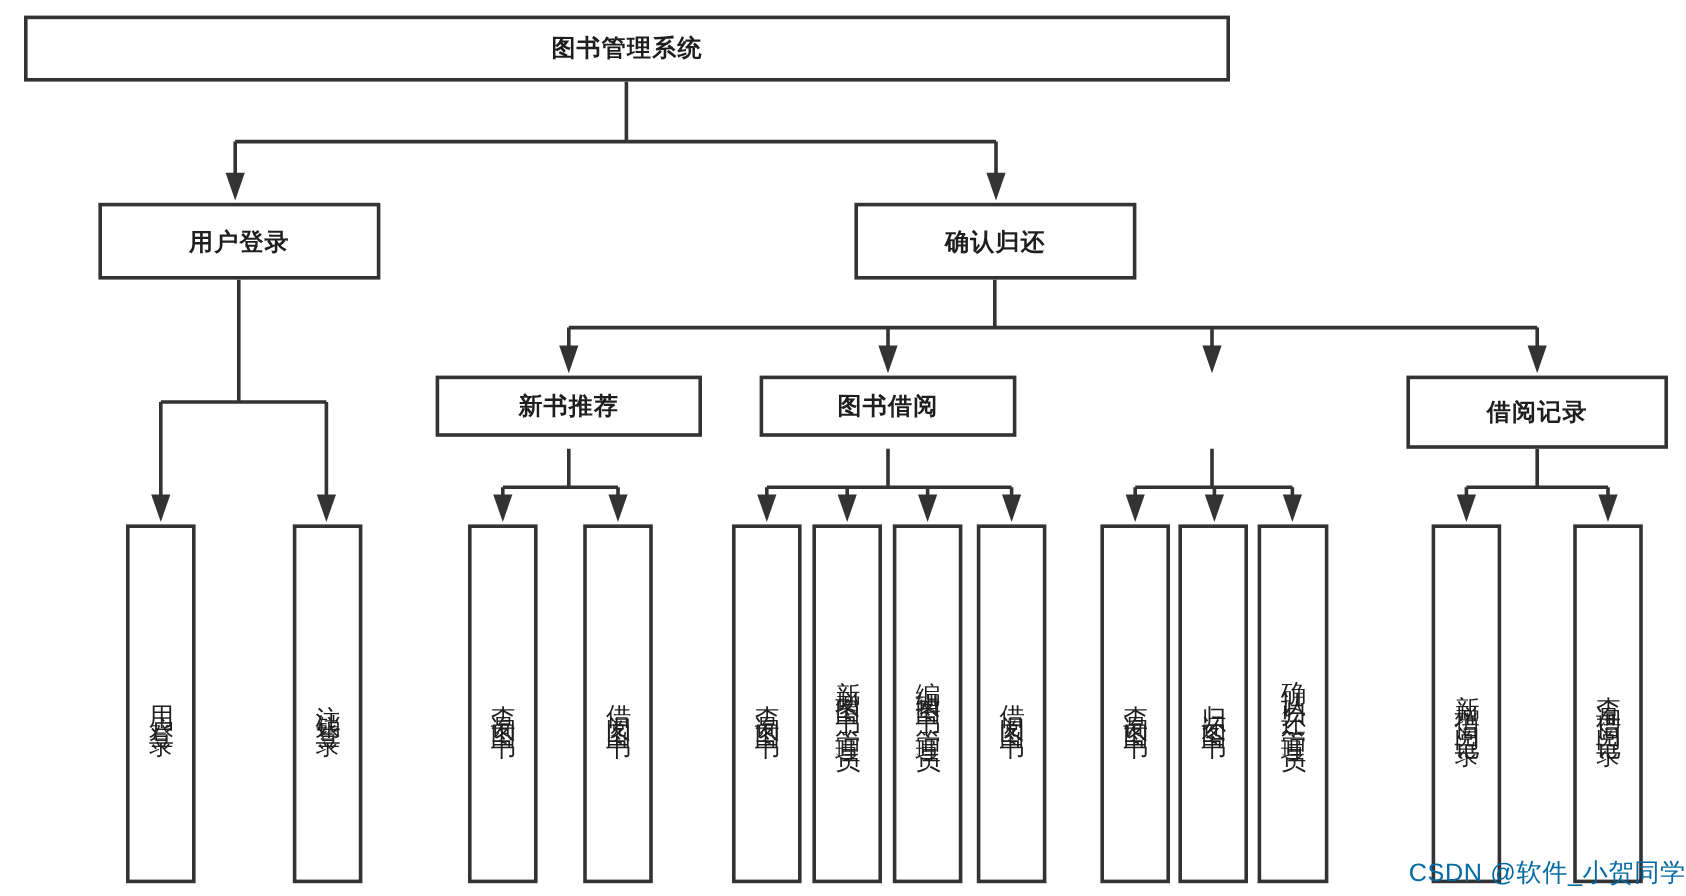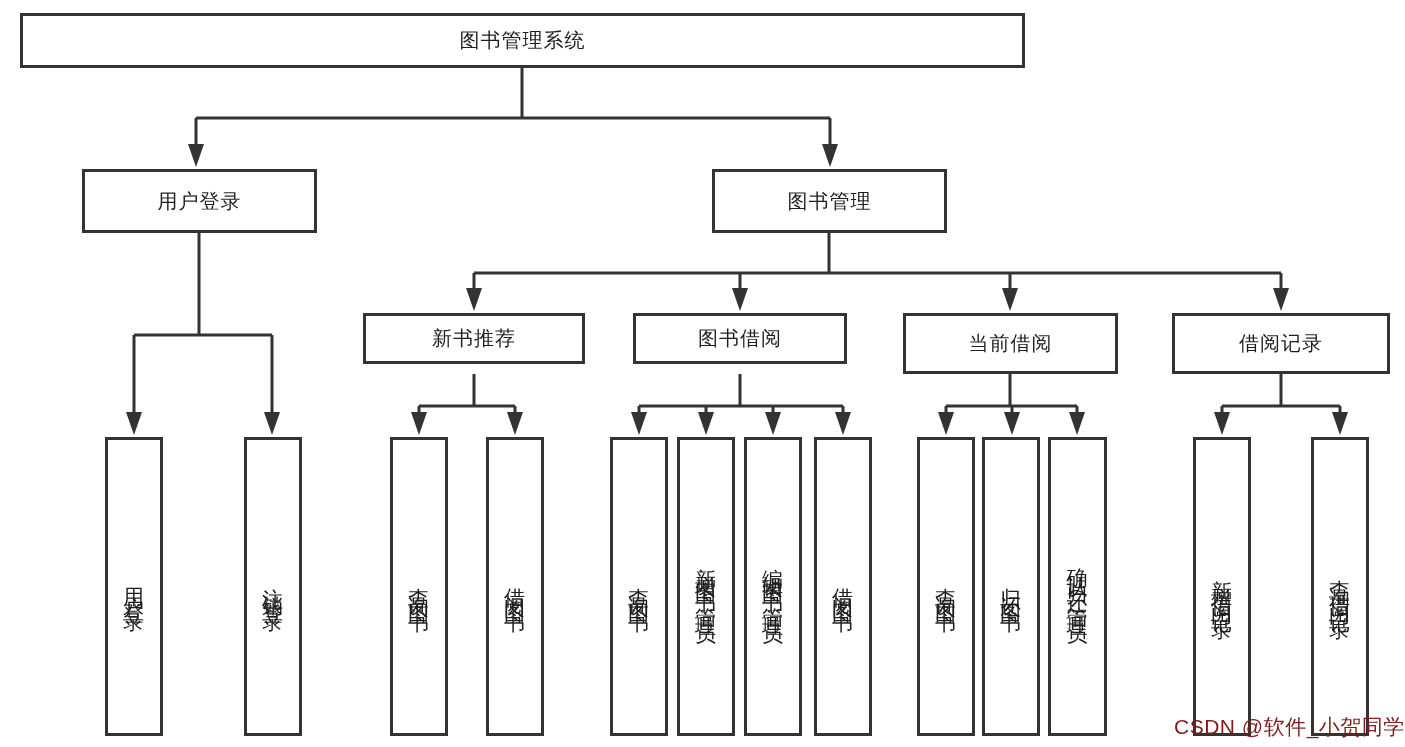--- a/index.html
+++ b/index.html
@@ -15,34 +15,34 @@
   .node{
     position:absolute;
     box-sizing:border-box;
     background:#ffffff;
     border:3px solid #333333;
     display:flex;
     align-items:center;
     justify-content:center;
     z-index:1;
   }
-  .hnode{font-size:20px;letter-spacing:1px;}
+  .hnode{font-size:20px;letter-spacing:1px;font-weight:bold;}
   .vnode span{
     writing-mode:vertical-rl;
     text-orientation:mixed;
     font-size:21px;
     letter-spacing:8px;
     line-height:1;
     white-space:nowrap;
   }
   .watermark{
     position:absolute;
     left:1174px;top:713px;
     font-size:21px;
-    color:#7f1d1d;
+    color:#0369a1;
     letter-spacing:0.5px;
     z-index:2;
     white-space:nowrap;
   }
 </style>
 </head>
 <body>
 
 <div class="canvas">
 
@@ -80,31 +80,28 @@
   </svg>
 
   <div class="node hnode" style="left:20px;top:13px;width:1005px;height:55px">
     <span>图书管理系统</span>
   </div>
 
   <div class="node hnode" style="left:82px;top:169px;width:235px;height:64px">
     <span>用户登录</span>
   </div>
   <div class="node hnode" style="left:712px;top:169px;width:235px;height:64px">
-    <span>图书管理</span>
+    <span>确认归还</span>
   </div>
 
   <div class="node hnode" style="left:363px;top:313px;width:222px;height:51px">
     <span>新书推荐</span>
   </div>
   <div class="node hnode" style="left:633px;top:313px;width:214px;height:51px">
     <span>图书借阅</span>
-  </div>
-  <div class="node hnode" style="left:903px;top:313px;width:215px;height:61px">
-    <span>当前借阅</span>
   </div>
   <div class="node hnode" style="left:1172px;top:313px;width:218px;height:61px">
     <span>借阅记录</span>
   </div>
 
   <div class="node vnode" style="left:105px;top:437px;width:58px;height:299px">
     <span>用户登录</span>
   </div>
   <div class="node vnode" style="left:244px;top:437px;width:58px;height:299px">
     <span>注销登录</span>

